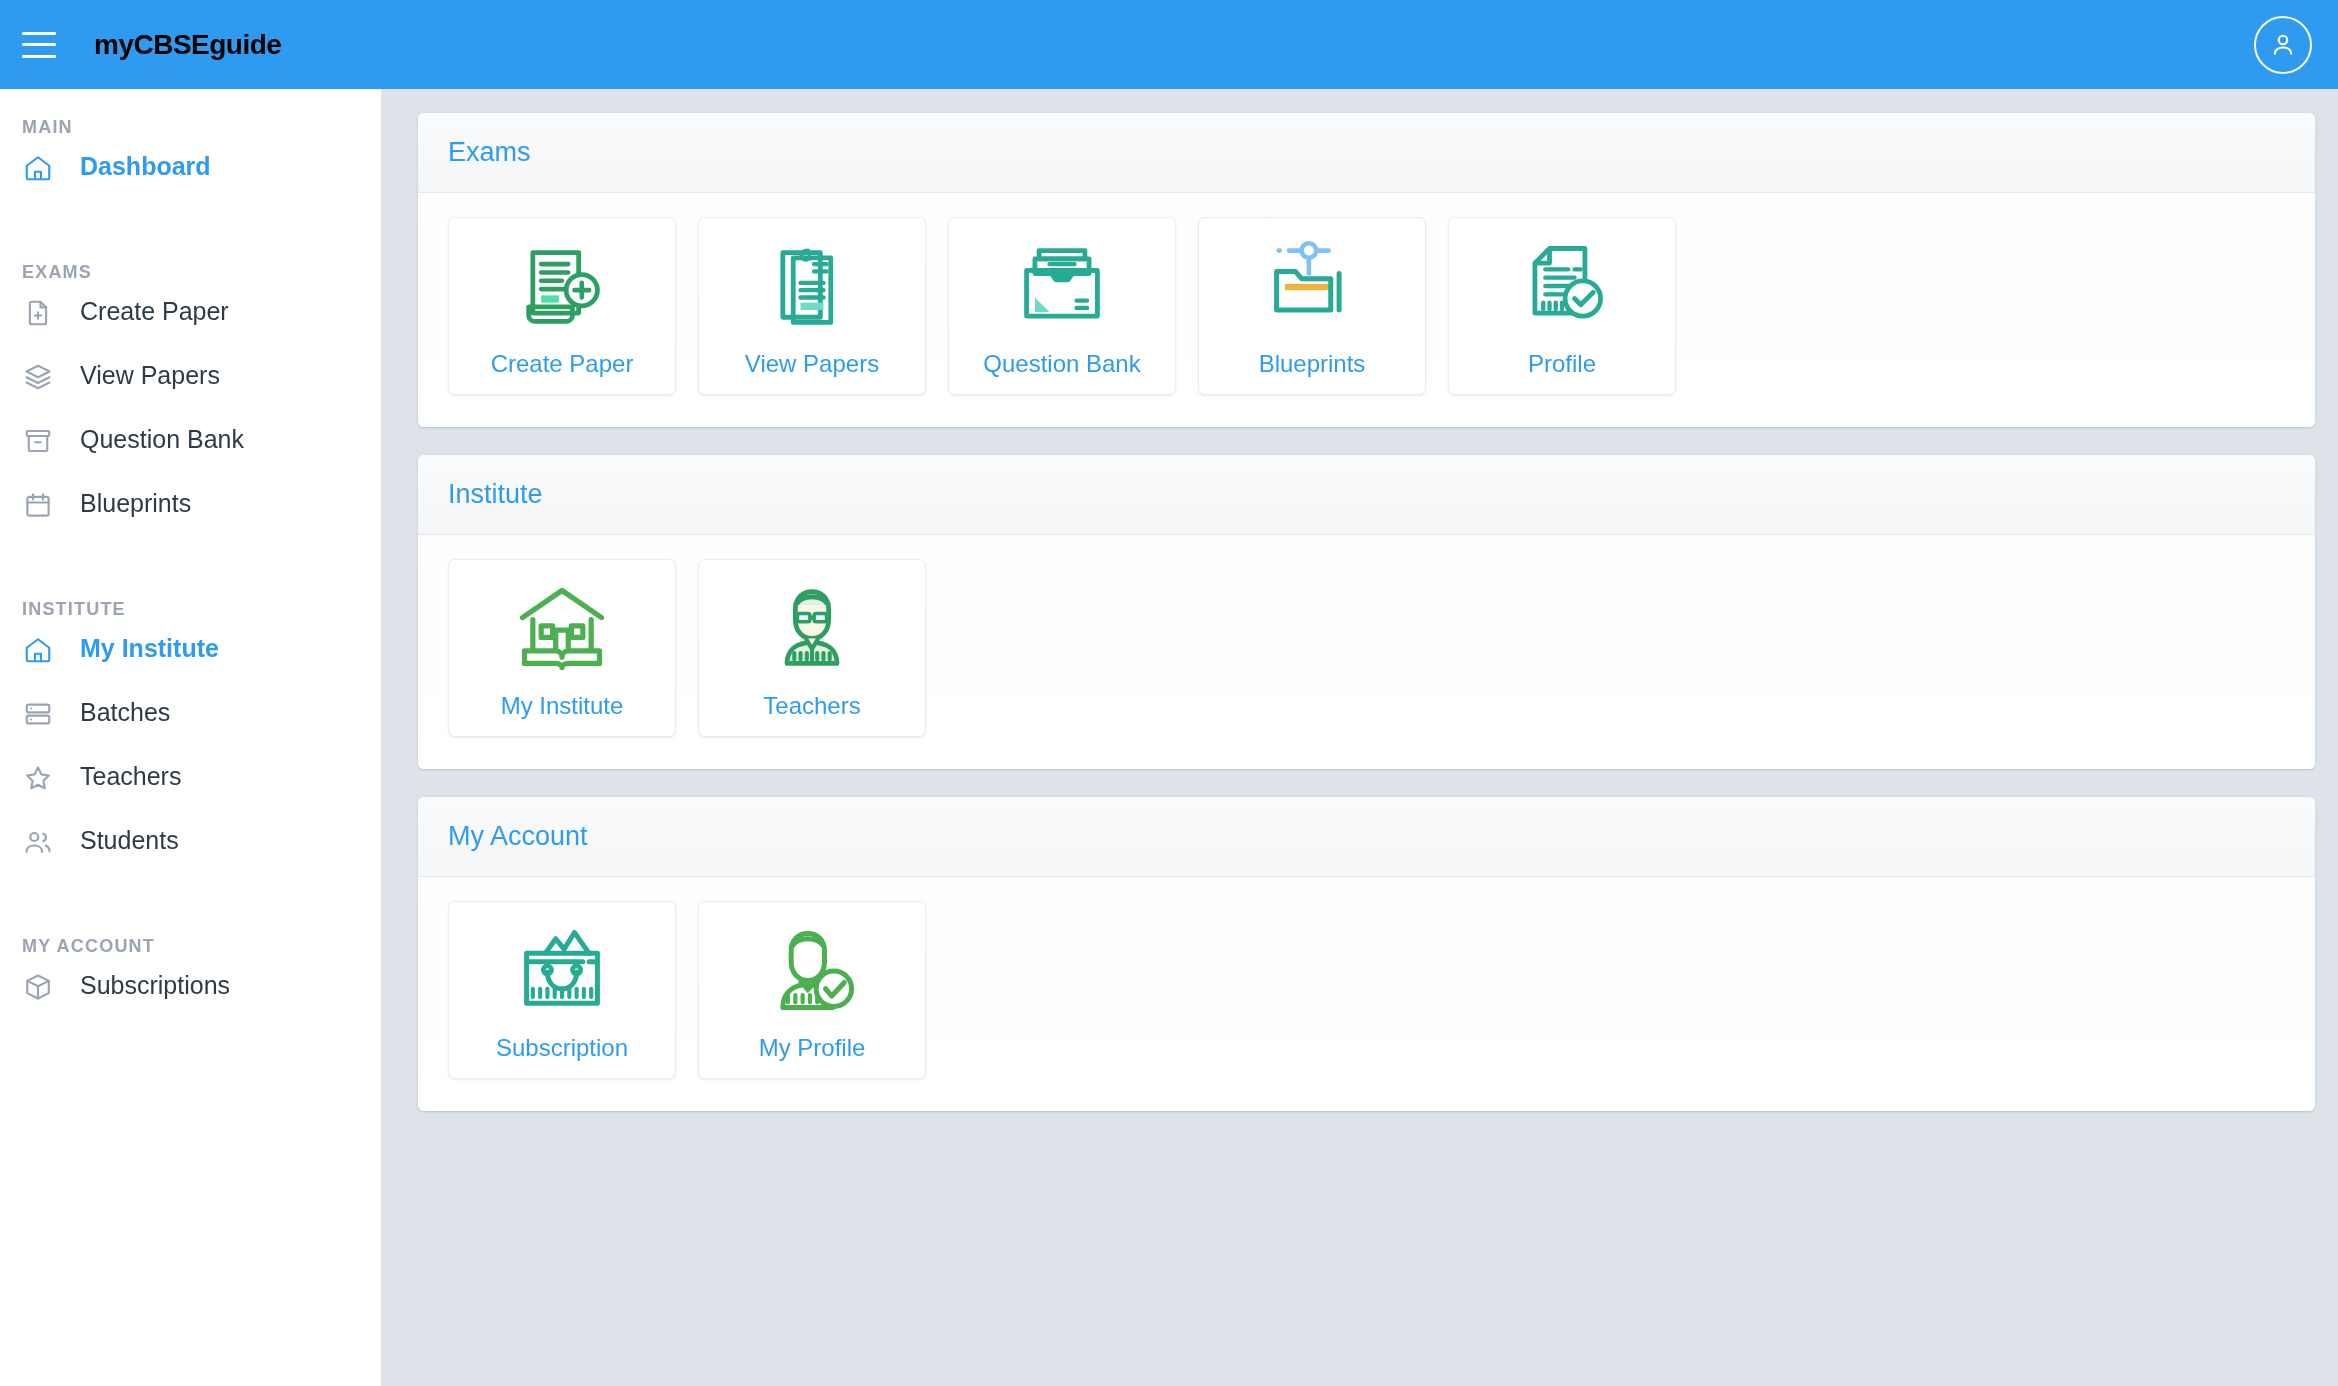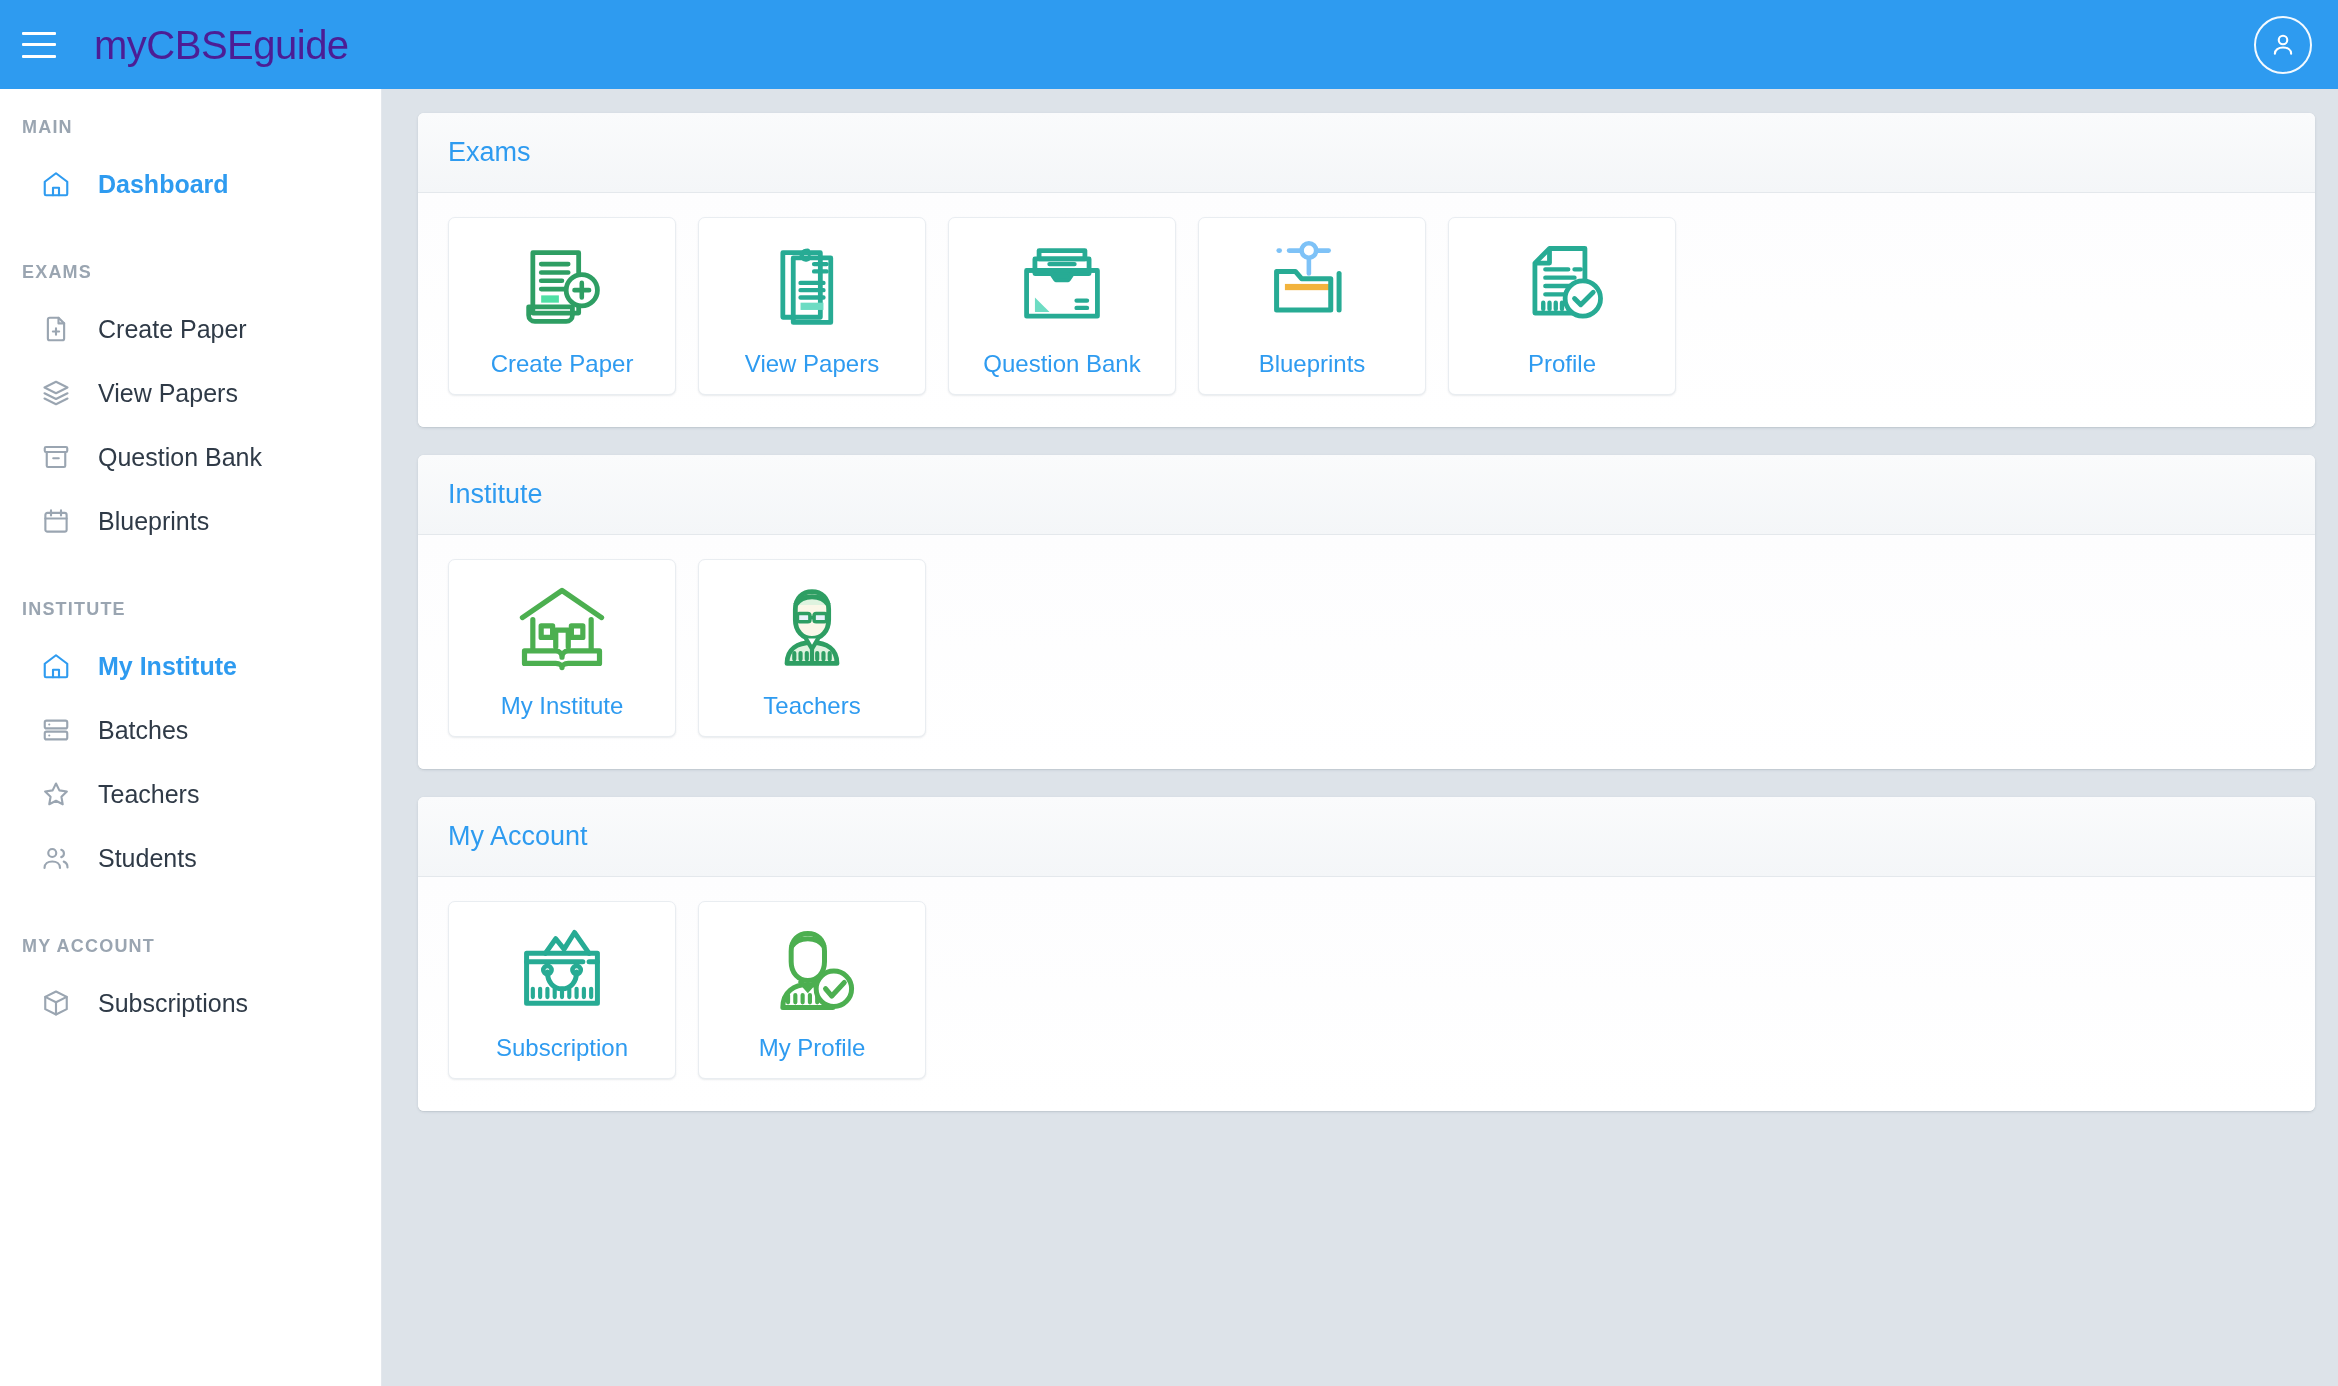--- a/index.html
+++ b/index.html
@@ -18,21 +18,21 @@
     display: flex; align-items: center;
   }
   .hamburger {
     width: 34px; height: 26px;
     margin-left: 22px; margin-right: 38px;
     display: flex; flex-direction: column; justify-content: space-between;
     cursor: pointer;
   }
   .hamburger span { display: block; height: 3px; background: #ffffff; border-radius: 1px; }
   .brand {
-    color: #4c1d95; font-size: 40px; font-weight: normal;
+    color: #000000; font-size: 28px; font-weight: bold;
     letter-spacing: -0.5px; line-height: 1;
   }
   .avatar-btn {
     position: absolute; right: 26px; top: 16px;
     width: 58px; height: 58px; border-radius: 50%;
     border: 2px solid rgba(255,255,255,0.95);
     display: flex; align-items: center; justify-content: center;
     cursor: pointer;
   }
 
@@ -43,22 +43,22 @@
     background: #ffffff;
     border-right: 1px solid #e3e7ec;
     overflow: hidden;
   }
   .nav-section-title {
     font-size: 18px; font-weight: bold; color: #9aa5b1;
     letter-spacing: 1.2px; text-transform: uppercase;
     padding: 0 18px 0 22px;
   }
   .nav-item {
-    display: flex; align-items: center;
-    height: 64px; padding-left: 40px;
+    display: flex; align-items: flex-start;
+    height: 64px; padding-left: 22px;
     cursor: pointer;
     text-decoration: none;
   }
   .nav-ico {
     width: 32px; height: 32px; flex: 0 0 32px;
     margin-right: 26px;
     display: flex; align-items: center; justify-content: center;
   }
   .nav-label { font-size: 25px; color: #2f3a47; }
   .nav-item.active .nav-label { color: #2e9bf0; font-weight: bold; }

